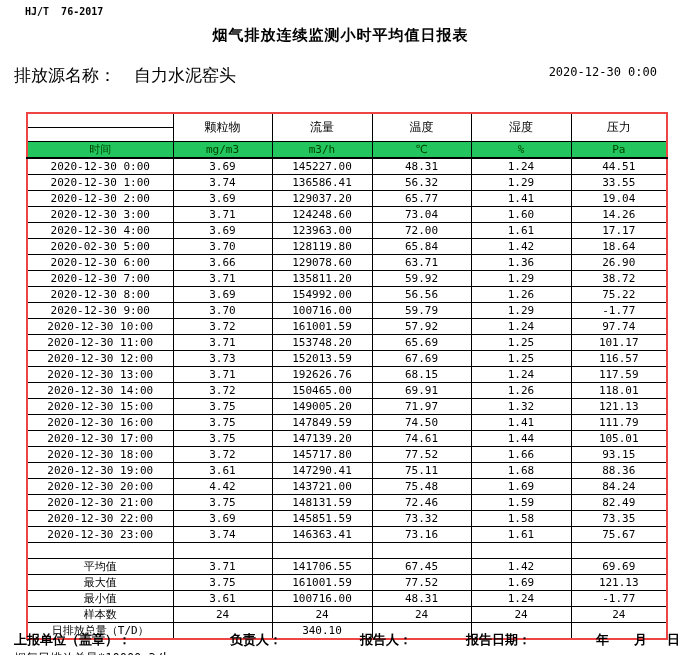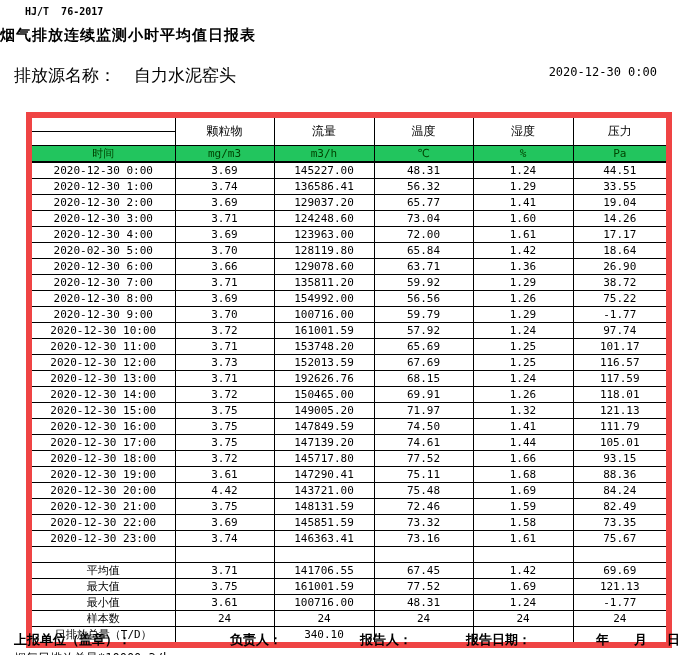--- a/index.html
+++ b/index.html
@@ -5,33 +5,33 @@
   html,body{margin:0;padding:0;background:#fff;}
   .page{
     position:relative;width:681px;height:655px;background:#ffffff;
     font-family:"DejaVu Sans","Liberation Sans",sans-serif;color:#000;overflow:hidden;
   }
   .hjt{
     position:absolute;left:25px;top:6px;font-weight:700;font-size:10px;
     font-family:"DejaVu Sans Mono","DejaVu Sans",monospace;white-space:pre;
   }
   .title{
-    position:absolute;left:0;right:0;top:26px;
+    position:absolute;left:0;right:0;top:26px;text-align:center;
     font-weight:700;font-size:15px;letter-spacing:1px;
   }
   .src{position:absolute;left:14px;top:64px;font-weight:400;font-size:17px;}
   .src .name{margin-left:18px;}
   .rtime{
     position:absolute;right:24px;top:65px;font-size:12px;
     font-family:"DejaVu Sans Mono","DejaVu Sans",monospace;
   }
   table.report{
     position:absolute;left:26px;top:112px;width:598px;
     border-collapse:collapse;table-layout:fixed;
-    border:6px solid #ef4444;font-size:11px;
+    border:2px solid #ef4444;font-size:11px;
   }
   table.report td{
     border:1px solid #000;text-align:center;padding:0;height:15px;line-height:15px;
     overflow:hidden;white-space:nowrap;
     font-family:"DejaVu Sans Mono","DejaVu Sans",monospace;
   }
   tr.hsub td{height:13px;line-height:13px;}
   td.cname{font-size:12px;font-family:"DejaVu Sans","Liberation Sans",sans-serif;}
   tr.green td{
     background:#22c55e;color:#004400;border-bottom-width:2px;

